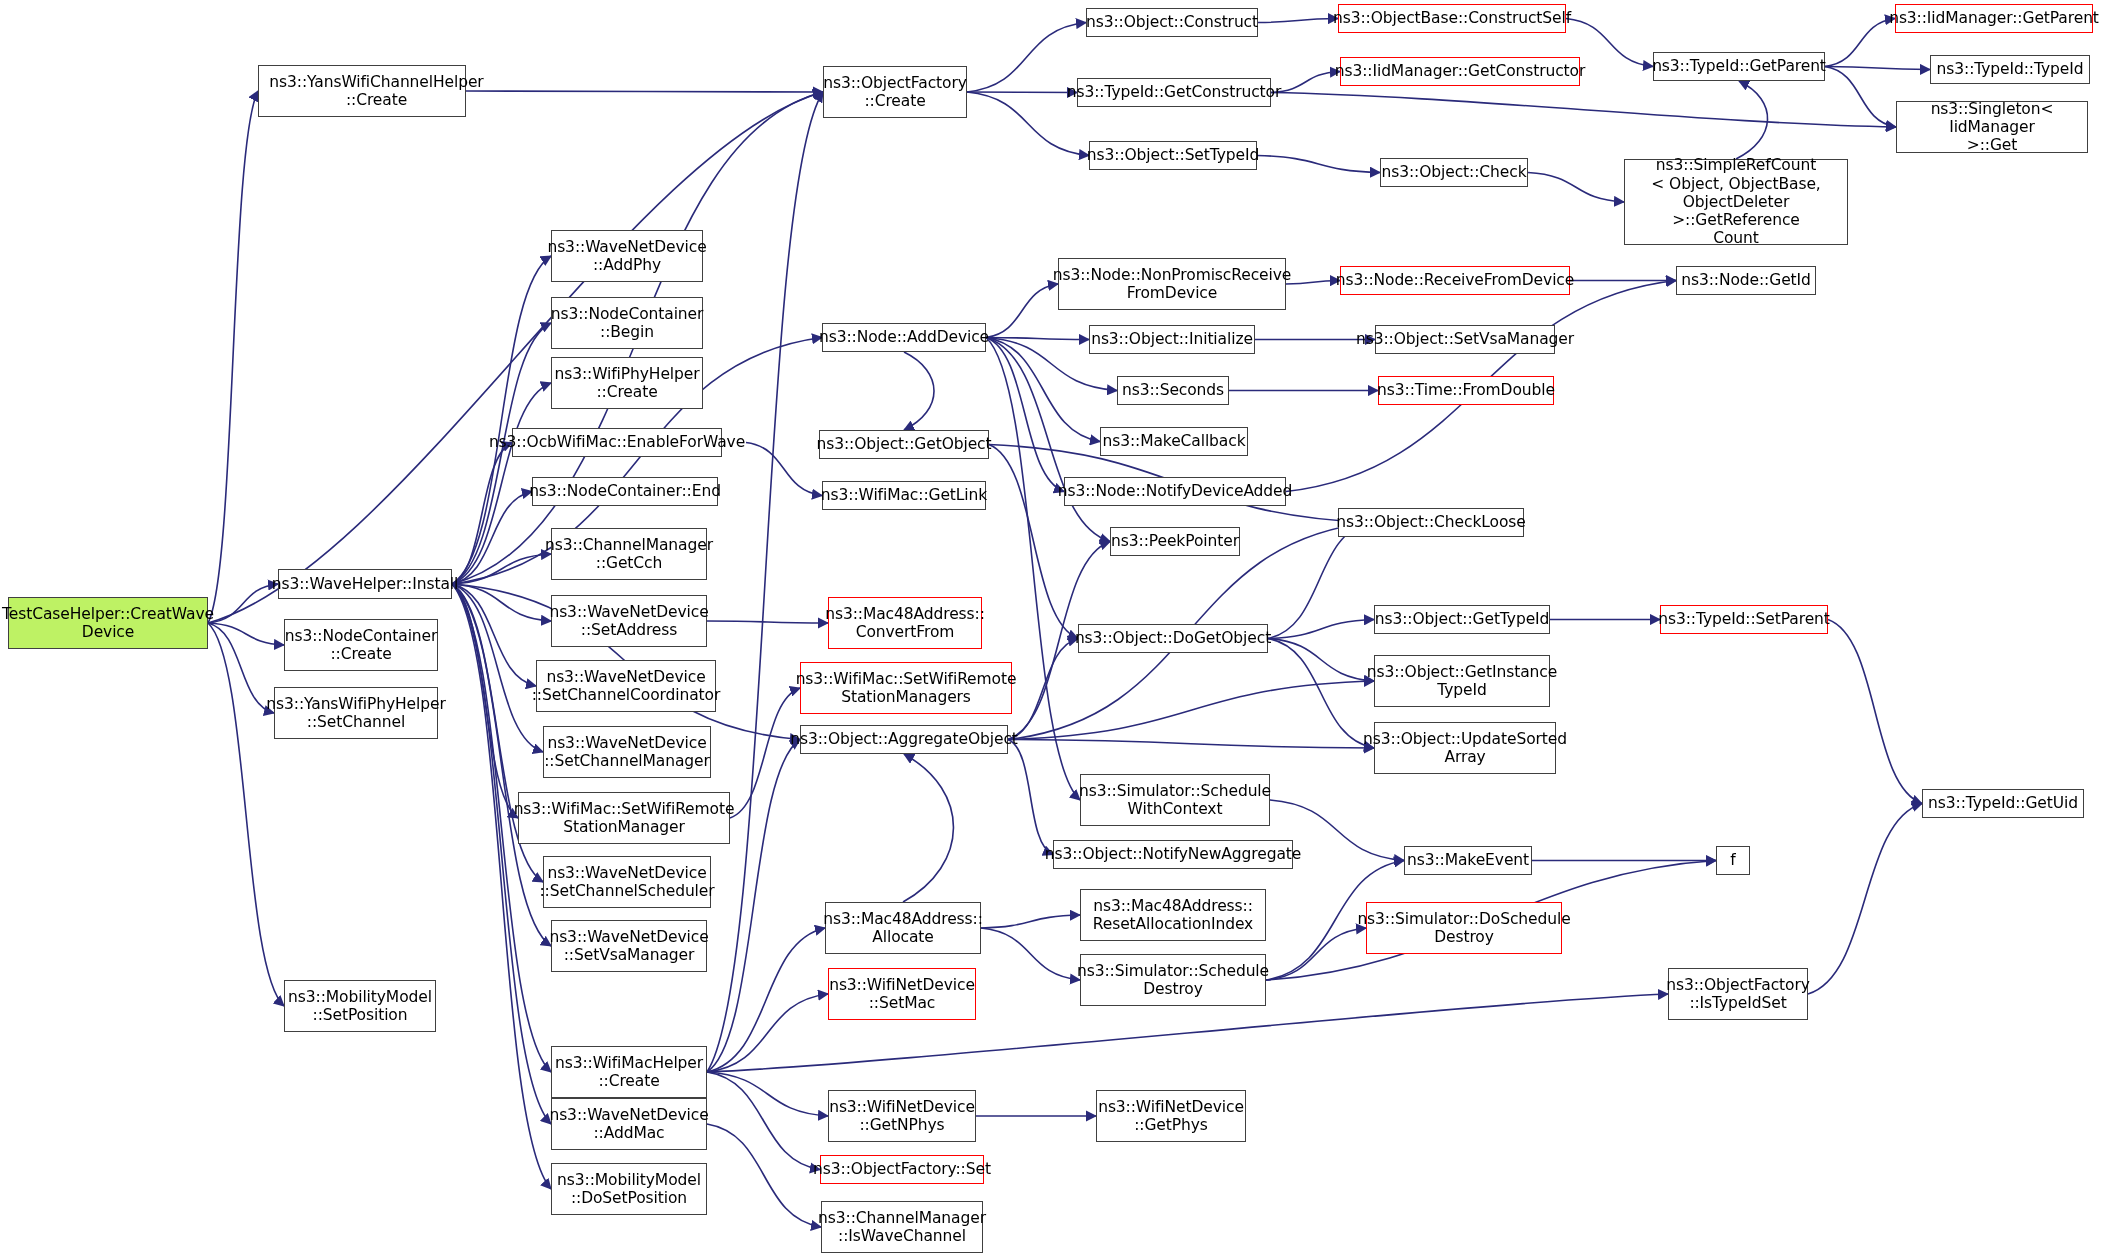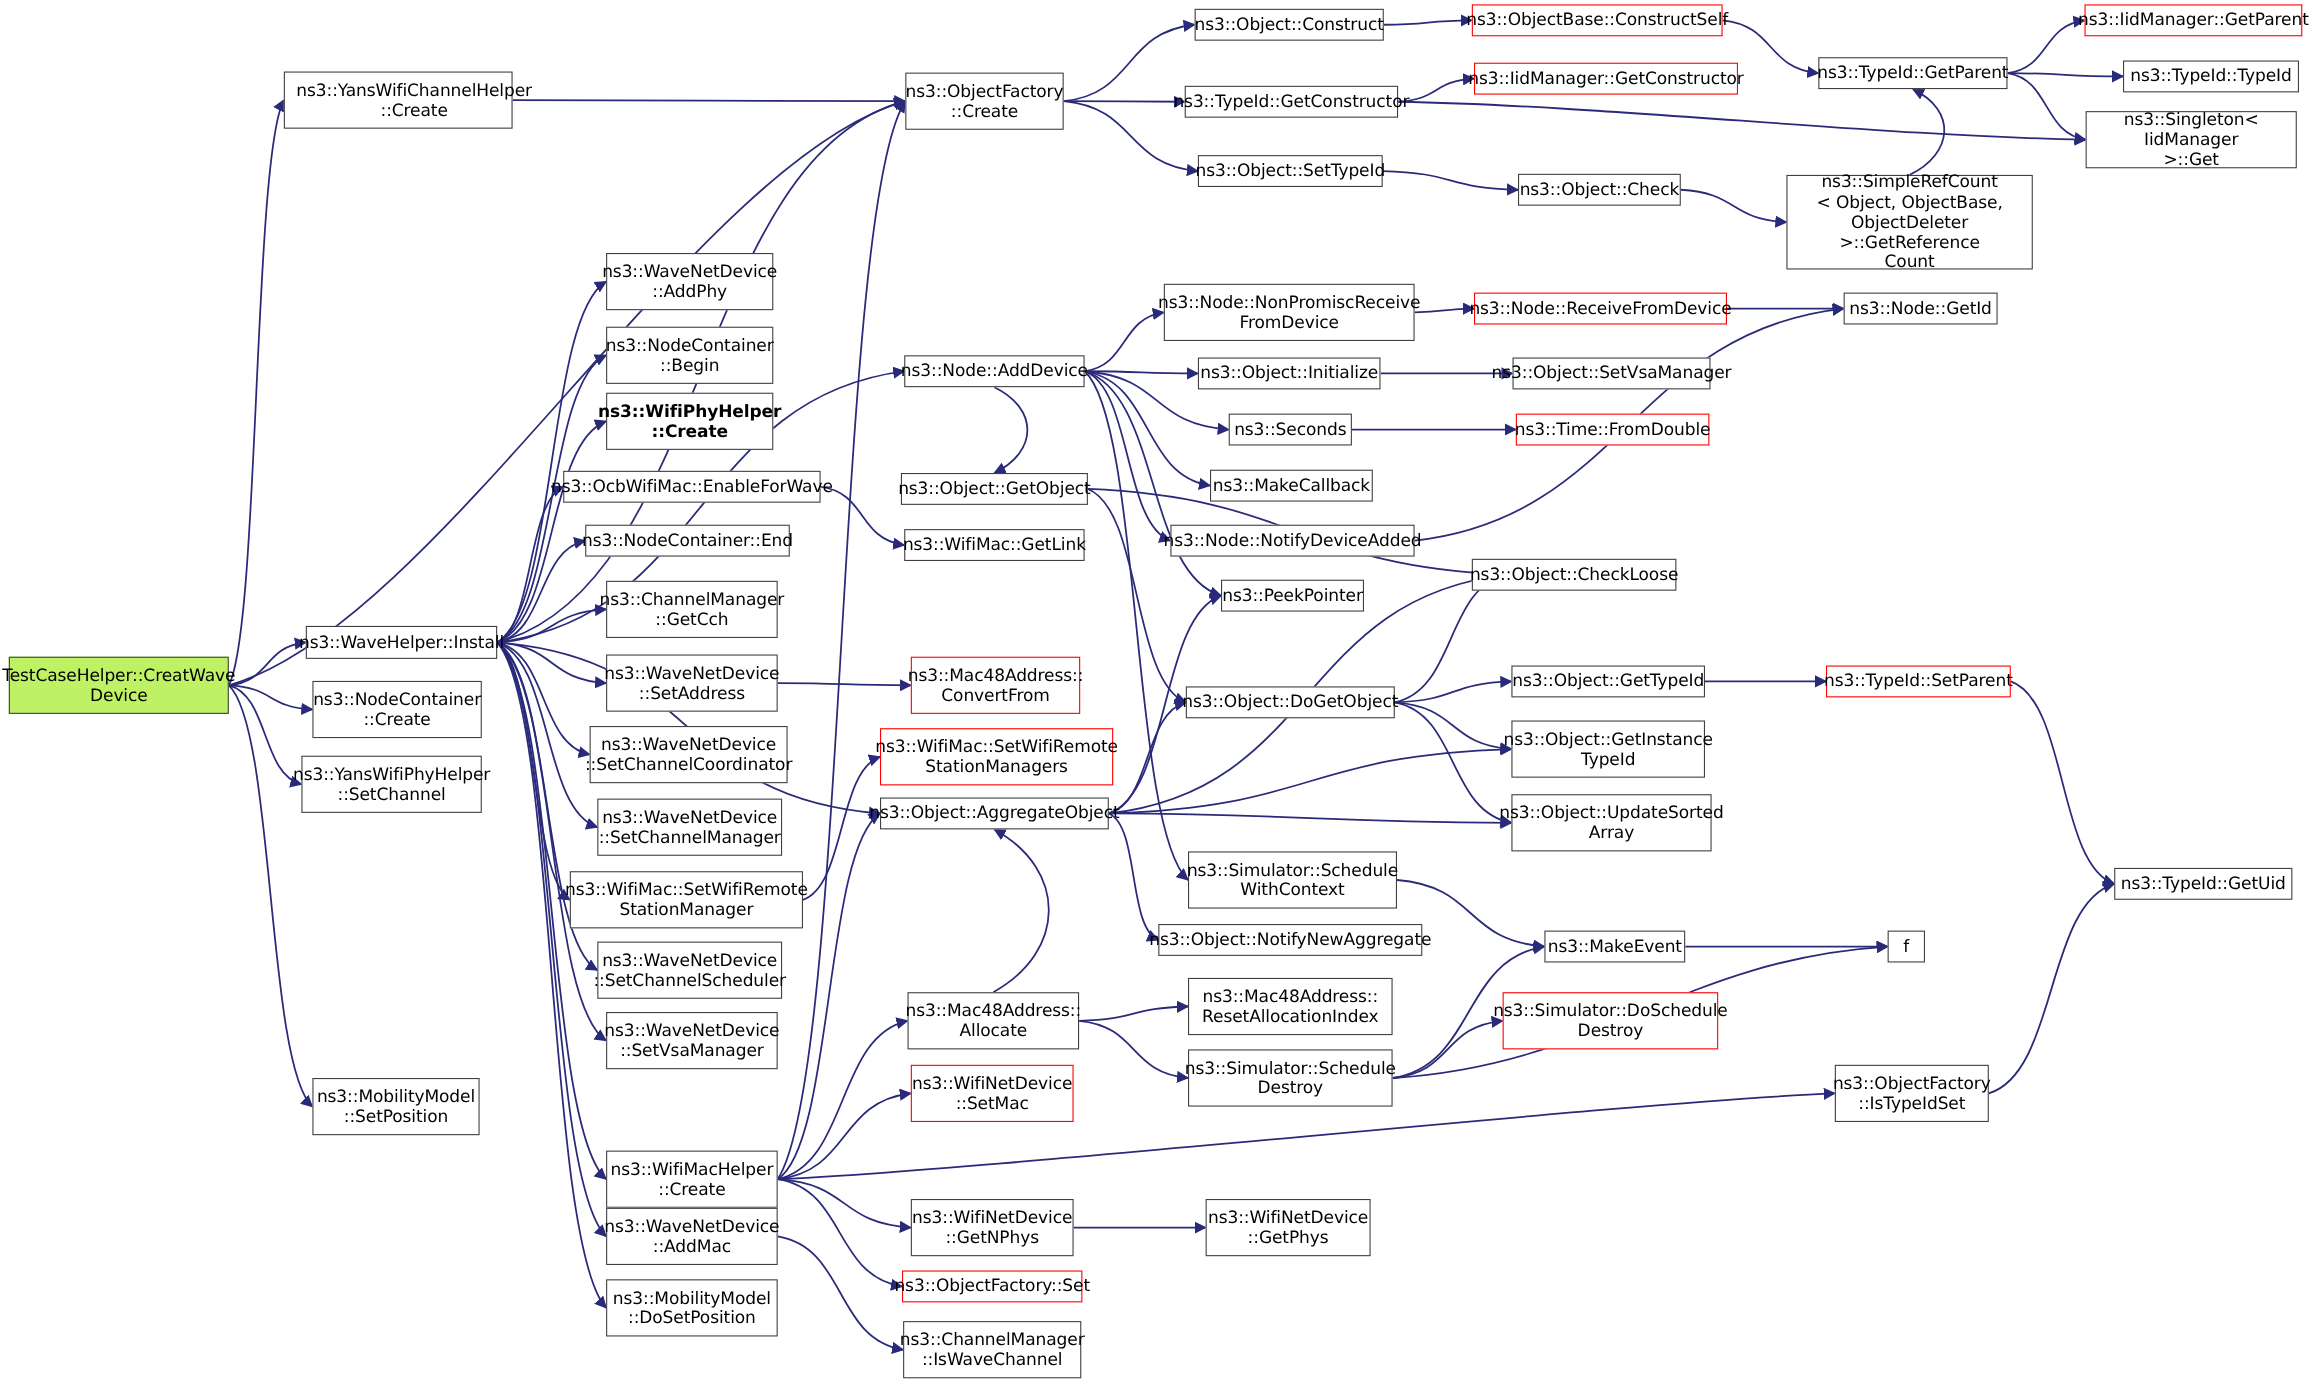--- a/index.html
+++ b/index.html
@@ -159,23 +159,23 @@
       <div class="node" style="left: 284px; top: 619px; width: 154px; height: 52px;">ns3::NodeContainer
 ::Create</div>
       <div class="node" style="left: 274px; top: 687px; width: 164px; height: 52px;">ns3::YansWifiPhyHelper
 ::SetChannel</div>
       <div class="node" style="left: 284px; top: 980px; width: 152px; height: 52px;">ns3::MobilityModel
 ::SetPosition</div>
       <div class="node" style="left: 551px; top: 230px; width: 152px; height: 52px;">ns3::WaveNetDevice
 ::AddPhy</div>
       <div class="node" style="left: 551px; top: 297px; width: 152px; height: 52px;">ns3::NodeContainer
 ::Begin</div>
-      <div class="node" style="left: 551px; top: 357px; width: 152px; height: 52px; font-weight: bold;">ns3::WifiPhyHelper
-::Create</div>
-      <div class="node" style="left: 512px; top: 428px; width: 234px; height: 29px;">ns3::OcbWifiMac::EnableForWave</div>
+      <div class="node" style="left: 551px; top: 357px; width: 152px; height: 52px;">ns3::WifiPhyHelper
+::Create</div>
+      <div class="node" style="left: 512px; top: 428px; width: 210px; height: 29px;">ns3::OcbWifiMac::EnableForWave</div>
       <div class="node" style="left: 532px; top: 477px; width: 186px; height: 29px;">ns3::NodeContainer::End</div>
       <div class="node" style="left: 551px; top: 528px; width: 156px; height: 52px;">ns3::ChannelManager
 ::GetCch</div>
       <div class="node" style="left: 551px; top: 595px; width: 156px; height: 52px;">ns3::WaveNetDevice
 ::SetAddress</div>
       <div class="node" style="left: 536px; top: 660px; width: 180px; height: 52px;">ns3::WaveNetDevice
 ::SetChannelCoordinator</div>
       <div class="node" style="left: 543px; top: 726px; width: 168px; height: 52px;">ns3::WaveNetDevice
 ::SetChannelManager</div>
       <div class="node" style="left: 518px; top: 792px; width: 212px; height: 52px;">ns3::WifiMac::SetWifiRemote

